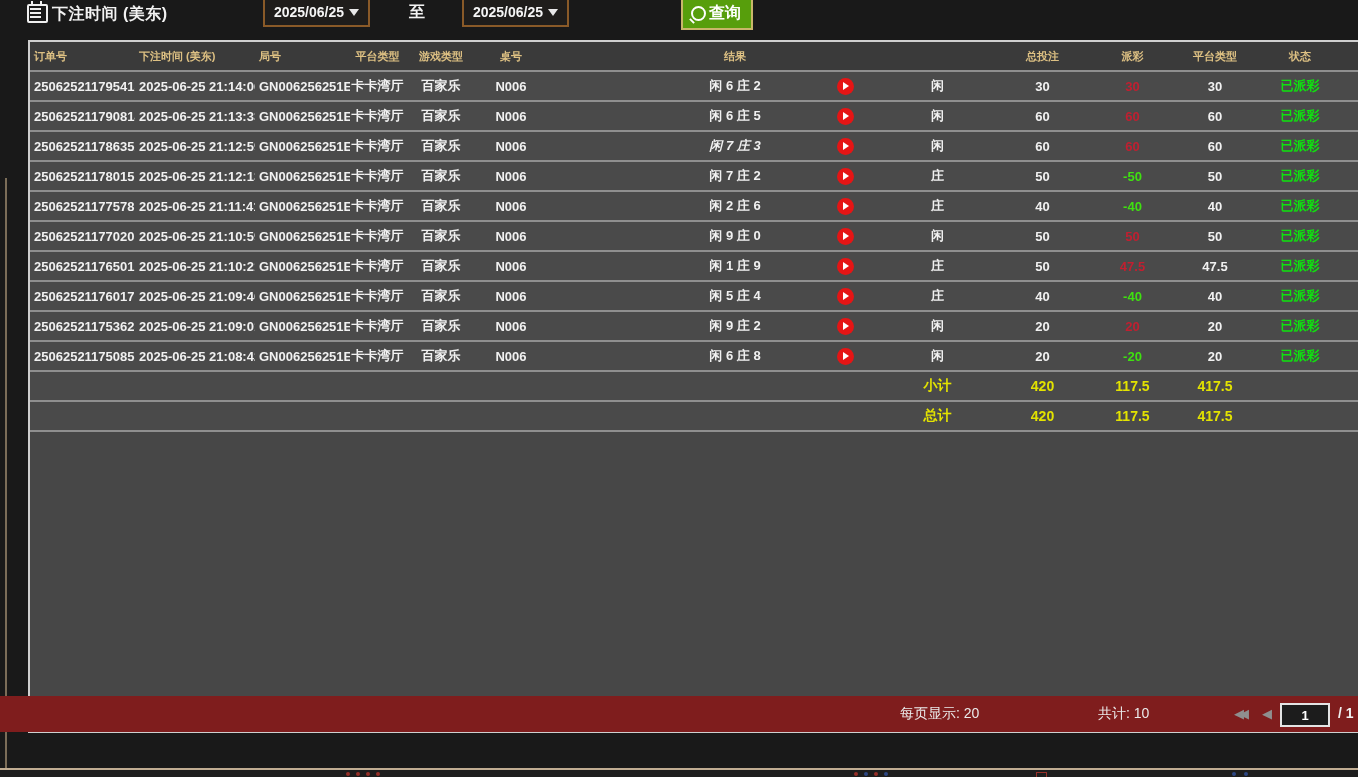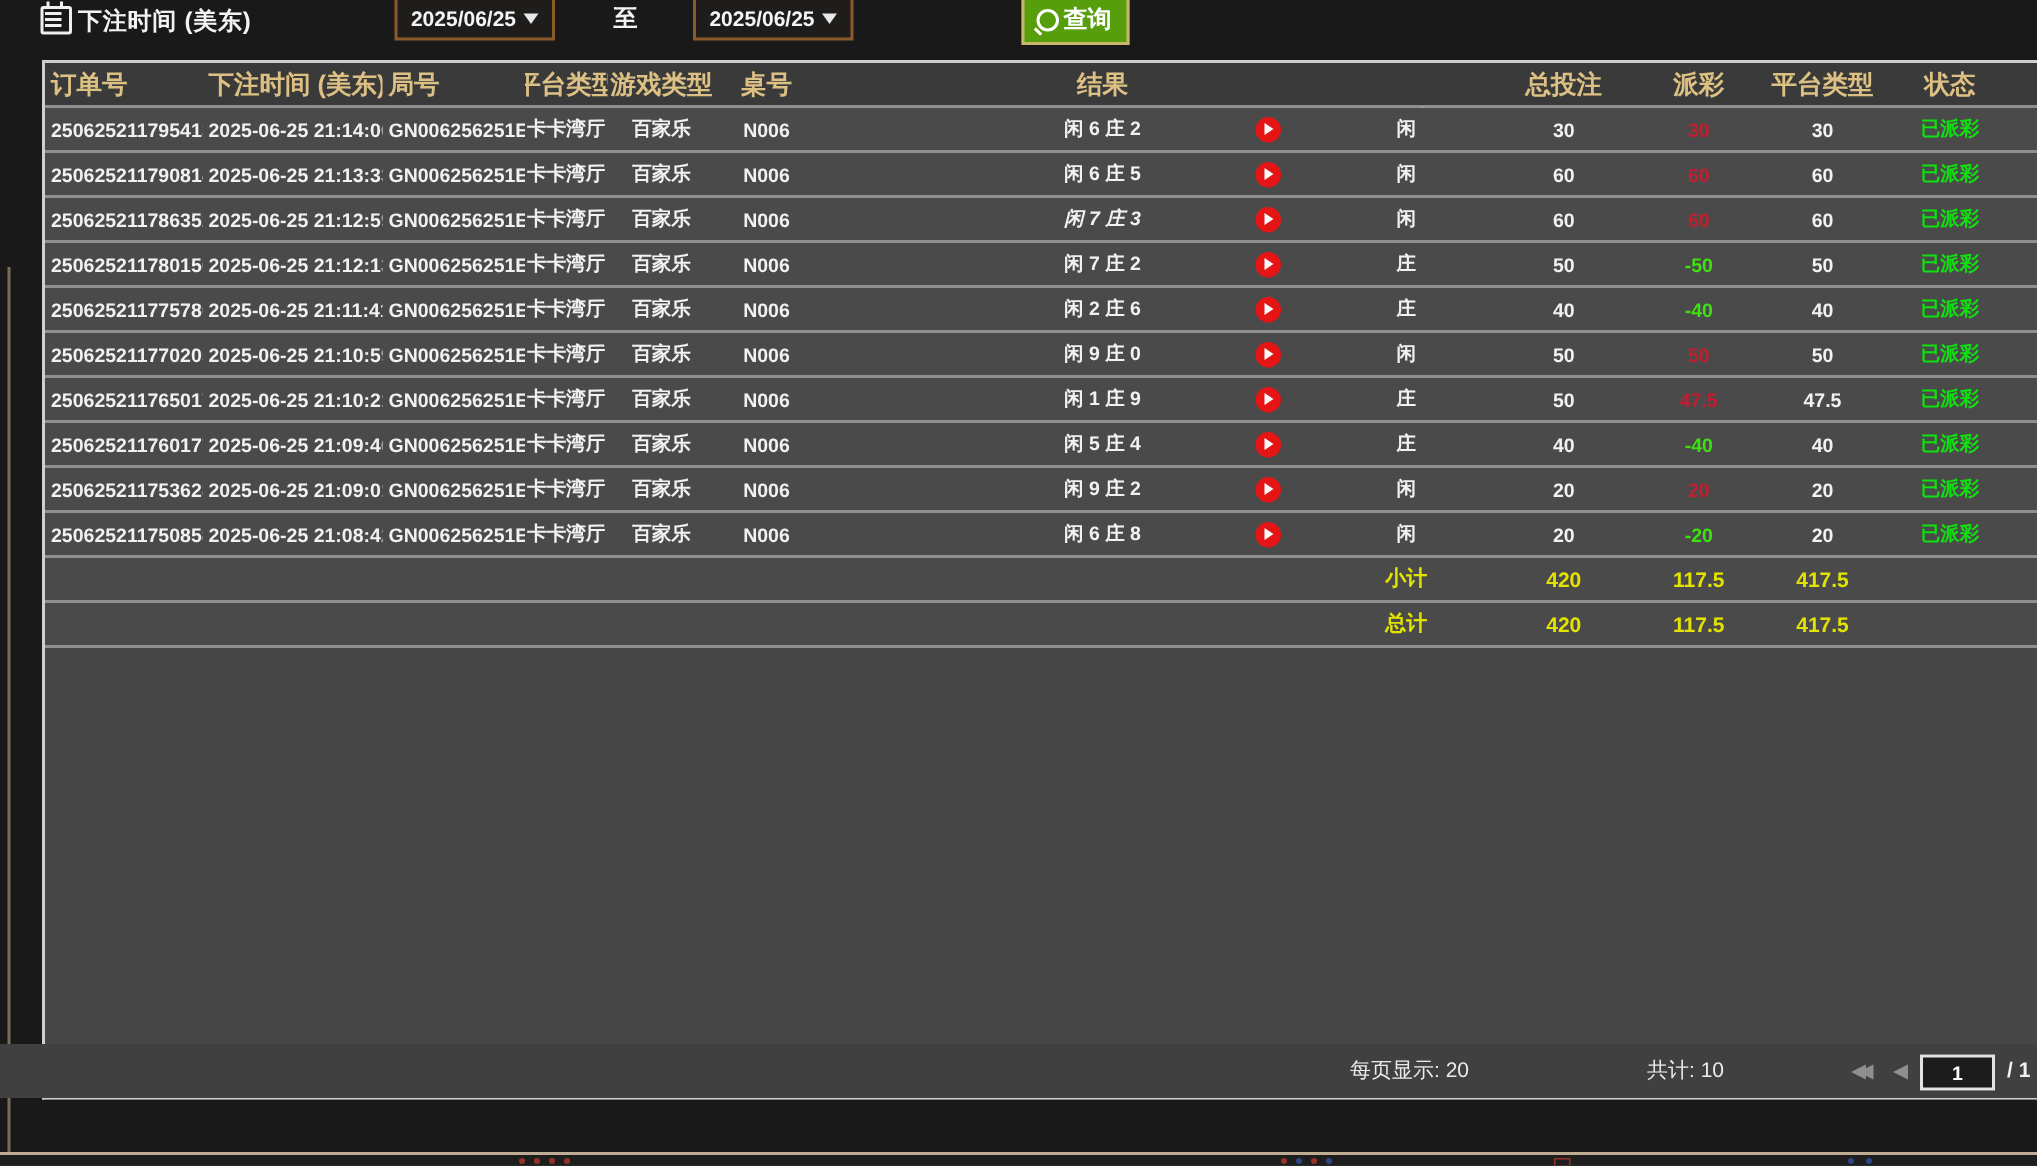--- a/index.html
+++ b/index.html
@@ -42,31 +42,31 @@
   
   .tbl{position:absolute;left:28px;top:40px;width:1372px;height:693px;
     border:2px solid #cfcfcf;border-right:none;box-sizing:border-box;
     background:#474747;display:flex;flex-direction:column;}
   .trow{display:flex;height:30px;box-sizing:border-box;border-bottom:2px solid #8f8f8f;
     align-items:center;background:#4a4a4a;flex:0 0 auto;}
   .trow.head{background:#3a3a3a;}
   .cell{height:100%;display:flex;align-items:center;justify-content:center;box-sizing:border-box;
     font-size:13px;font-weight:bold;color:#f1f1f1;white-space:nowrap;overflow:hidden;flex:0 0 auto;}
   .cell.al{justify-content:flex-start;padding-left:4px;}
-  .head .cell{color:var(--header-text,#ddc083);font-size:17px;}
+  .head .cell{color:var(--header-text,#ddc083);font-size:11px;}
   .win{color:var(--win-red,#c11f30);}
   .loss{color:var(--loss-green,#3fe010);}
   .st{color:var(--status-green,#10e010);}
   .sum .cell{color:var(--summary-yellow,#e3e300);font-size:14px;}
   .playbtn{width:17px;height:17px;border-radius:50%;background:#e51515;display:flex;align-items:center;justify-content:center;cursor:pointer;}
   .playbtn::after{content:"";width:0;height:0;border-top:4px solid transparent;border-bottom:4px solid transparent;border-left:6px solid #fff;margin-left:2px;}
   .filler{flex:1 1 auto;background:#474747;}
 
   
-  .pagebar{position:absolute;left:0;top:696px;width:1358px;height:36px;background:#404040;color:#eaeaea;font-size:14px;}
+  .pagebar{position:absolute;left:0;top:696px;width:1358px;height:36px;background:#7f1d1d;color:#eaeaea;font-size:14px;}
   .pagebar span{position:absolute;top:9px;}
   .pp{left:900px;} .tc{left:1098px;}
   .pg-first{left:1234px;color:#8f8f8f;letter-spacing:-5px;cursor:pointer;font-size:13px;top:10px!important;}
   .pg-prev{left:1262px;color:#8f8f8f;cursor:pointer;font-size:13px;top:10px!important;}
   .page-input{position:absolute;left:1280px;top:7px;width:46px;height:20px;background:#1c1c1c;
     border:2px solid #e3e3e3;color:#fff;font-weight:bold;font-size:13px;text-align:center;
     font-family:inherit;box-sizing:content-box;padding:0;}
   .suffix{left:1338px;font-weight:bold;color:#f0f0f0;}
 </style>
 </head>

